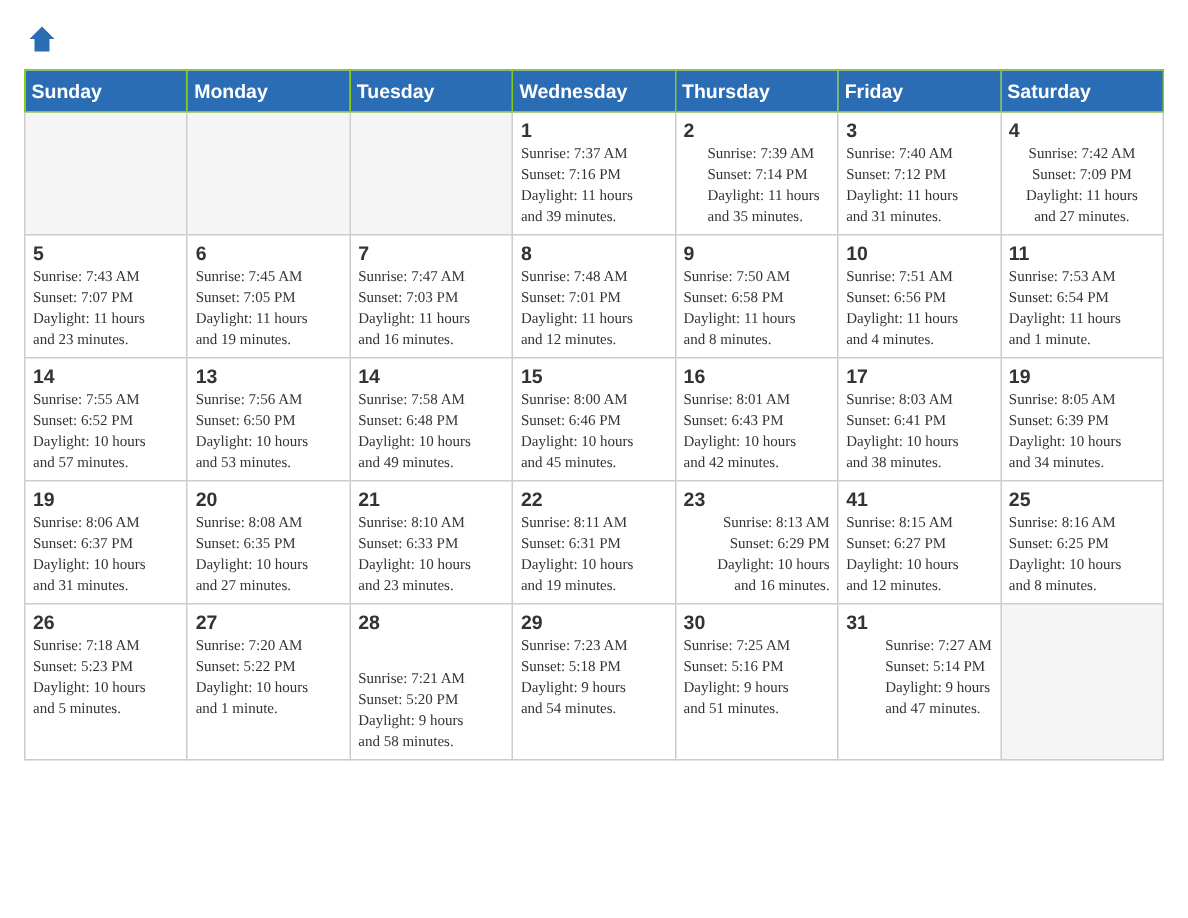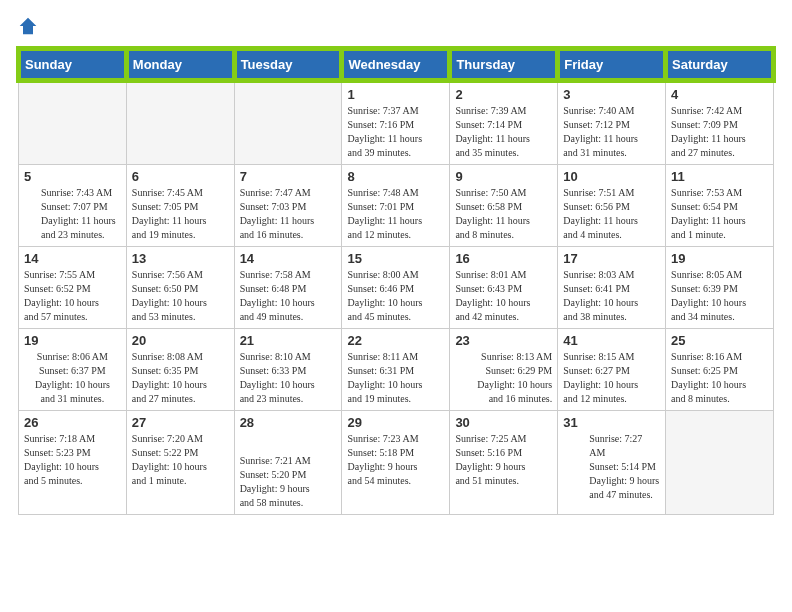--- a/index.html
+++ b/index.html
@@ -57,21 +57,21 @@
       border-collapse: collapse;
       border: 1px solid #ccc;
     }
     .calendar th {
       background: #2a6db5;
       color: white;
       padding: 6px 4px;
       font-size: 13px;
       font-weight: bold;
       text-align: left;
-      border: 5px solid #84cc16;
+      border: 1px solid #84cc16;
     }
     .calendar td {
       border: 1px solid #ccc;
       vertical-align: top;
       padding: 4px 5px;
       width: 108px;
       min-height: 80px;
       font-size: 10px;
       color: #333;
       background: #fff;
@@ -129,44 +129,44 @@
         <td class="empty"></td>
         <td>
           <div class="day-number">1</div>
           <div class="day-info" style="white-space: pre-line;">Sunrise: 7:37 AM
 Sunset: 7:16 PM
 Daylight: 11 hours
 and 39 minutes.</div>
         </td>
         <td>
           <div class="day-number">2</div>
-          <div class="day-info" style="white-space: pre-line;">Sunrise: 7:39 AM
+          <div class="day-info" style="white-space: pre-line; margin-left: 16px;">Sunrise: 7:39 AM
 Sunset: 7:14 PM
 Daylight: 11 hours
 and 35 minutes.</div>
         </td>
         <td>
           <div class="day-number">3</div>
           <div class="day-info" style="white-space: pre-line;">Sunrise: 7:40 AM
 Sunset: 7:12 PM
 Daylight: 11 hours
 and 31 minutes.</div>
         </td>
         <td>
           <div class="day-number">4</div>
-          <div class="day-info" style="white-space: pre-line;">Sunrise: 7:42 AM
+          <div class="day-info" style="white-space: pre-line; text-align: center;">Sunrise: 7:42 AM
 Sunset: 7:09 PM
 Daylight: 11 hours
 and 27 minutes.</div>
         </td>
       </tr>
       <tr>
         <td>
           <div class="day-number">5</div>
-          <div class="day-info" style="white-space: pre-line; margin-left: 17px;">Sunrise: 7:43 AM
+          <div class="day-info" style="white-space: pre-line;">Sunrise: 7:43 AM
 Sunset: 7:07 PM
 Daylight: 11 hours
 and 23 minutes.</div>
         </td>
         <td>
           <div class="day-number">6</div>
           <div class="day-info" style="white-space: pre-line;">Sunrise: 7:45 AM
 Sunset: 7:05 PM
 Daylight: 11 hours
 and 19 minutes.</div>
@@ -254,21 +254,21 @@
           <div class="day-number">19</div>
           <div class="day-info" style="white-space: pre-line;">Sunrise: 8:05 AM
 Sunset: 6:39 PM
 Daylight: 10 hours
 and 34 minutes.</div>
         </td>
       </tr>
       <tr>
         <td>
           <div class="day-number">19</div>
-          <div class="day-info" style="white-space: pre-line; text-align: center;">Sunrise: 8:06 AM
+          <div class="day-info" style="white-space: pre-line;">Sunrise: 8:06 AM
 Sunset: 6:37 PM
 Daylight: 10 hours
 and 31 minutes.</div>
         </td>
         <td>
           <div class="day-number">20</div>
           <div class="day-info" style="white-space: pre-line;">Sunrise: 8:08 AM
 Sunset: 6:35 PM
 Daylight: 10 hours
 and 27 minutes.</div>

